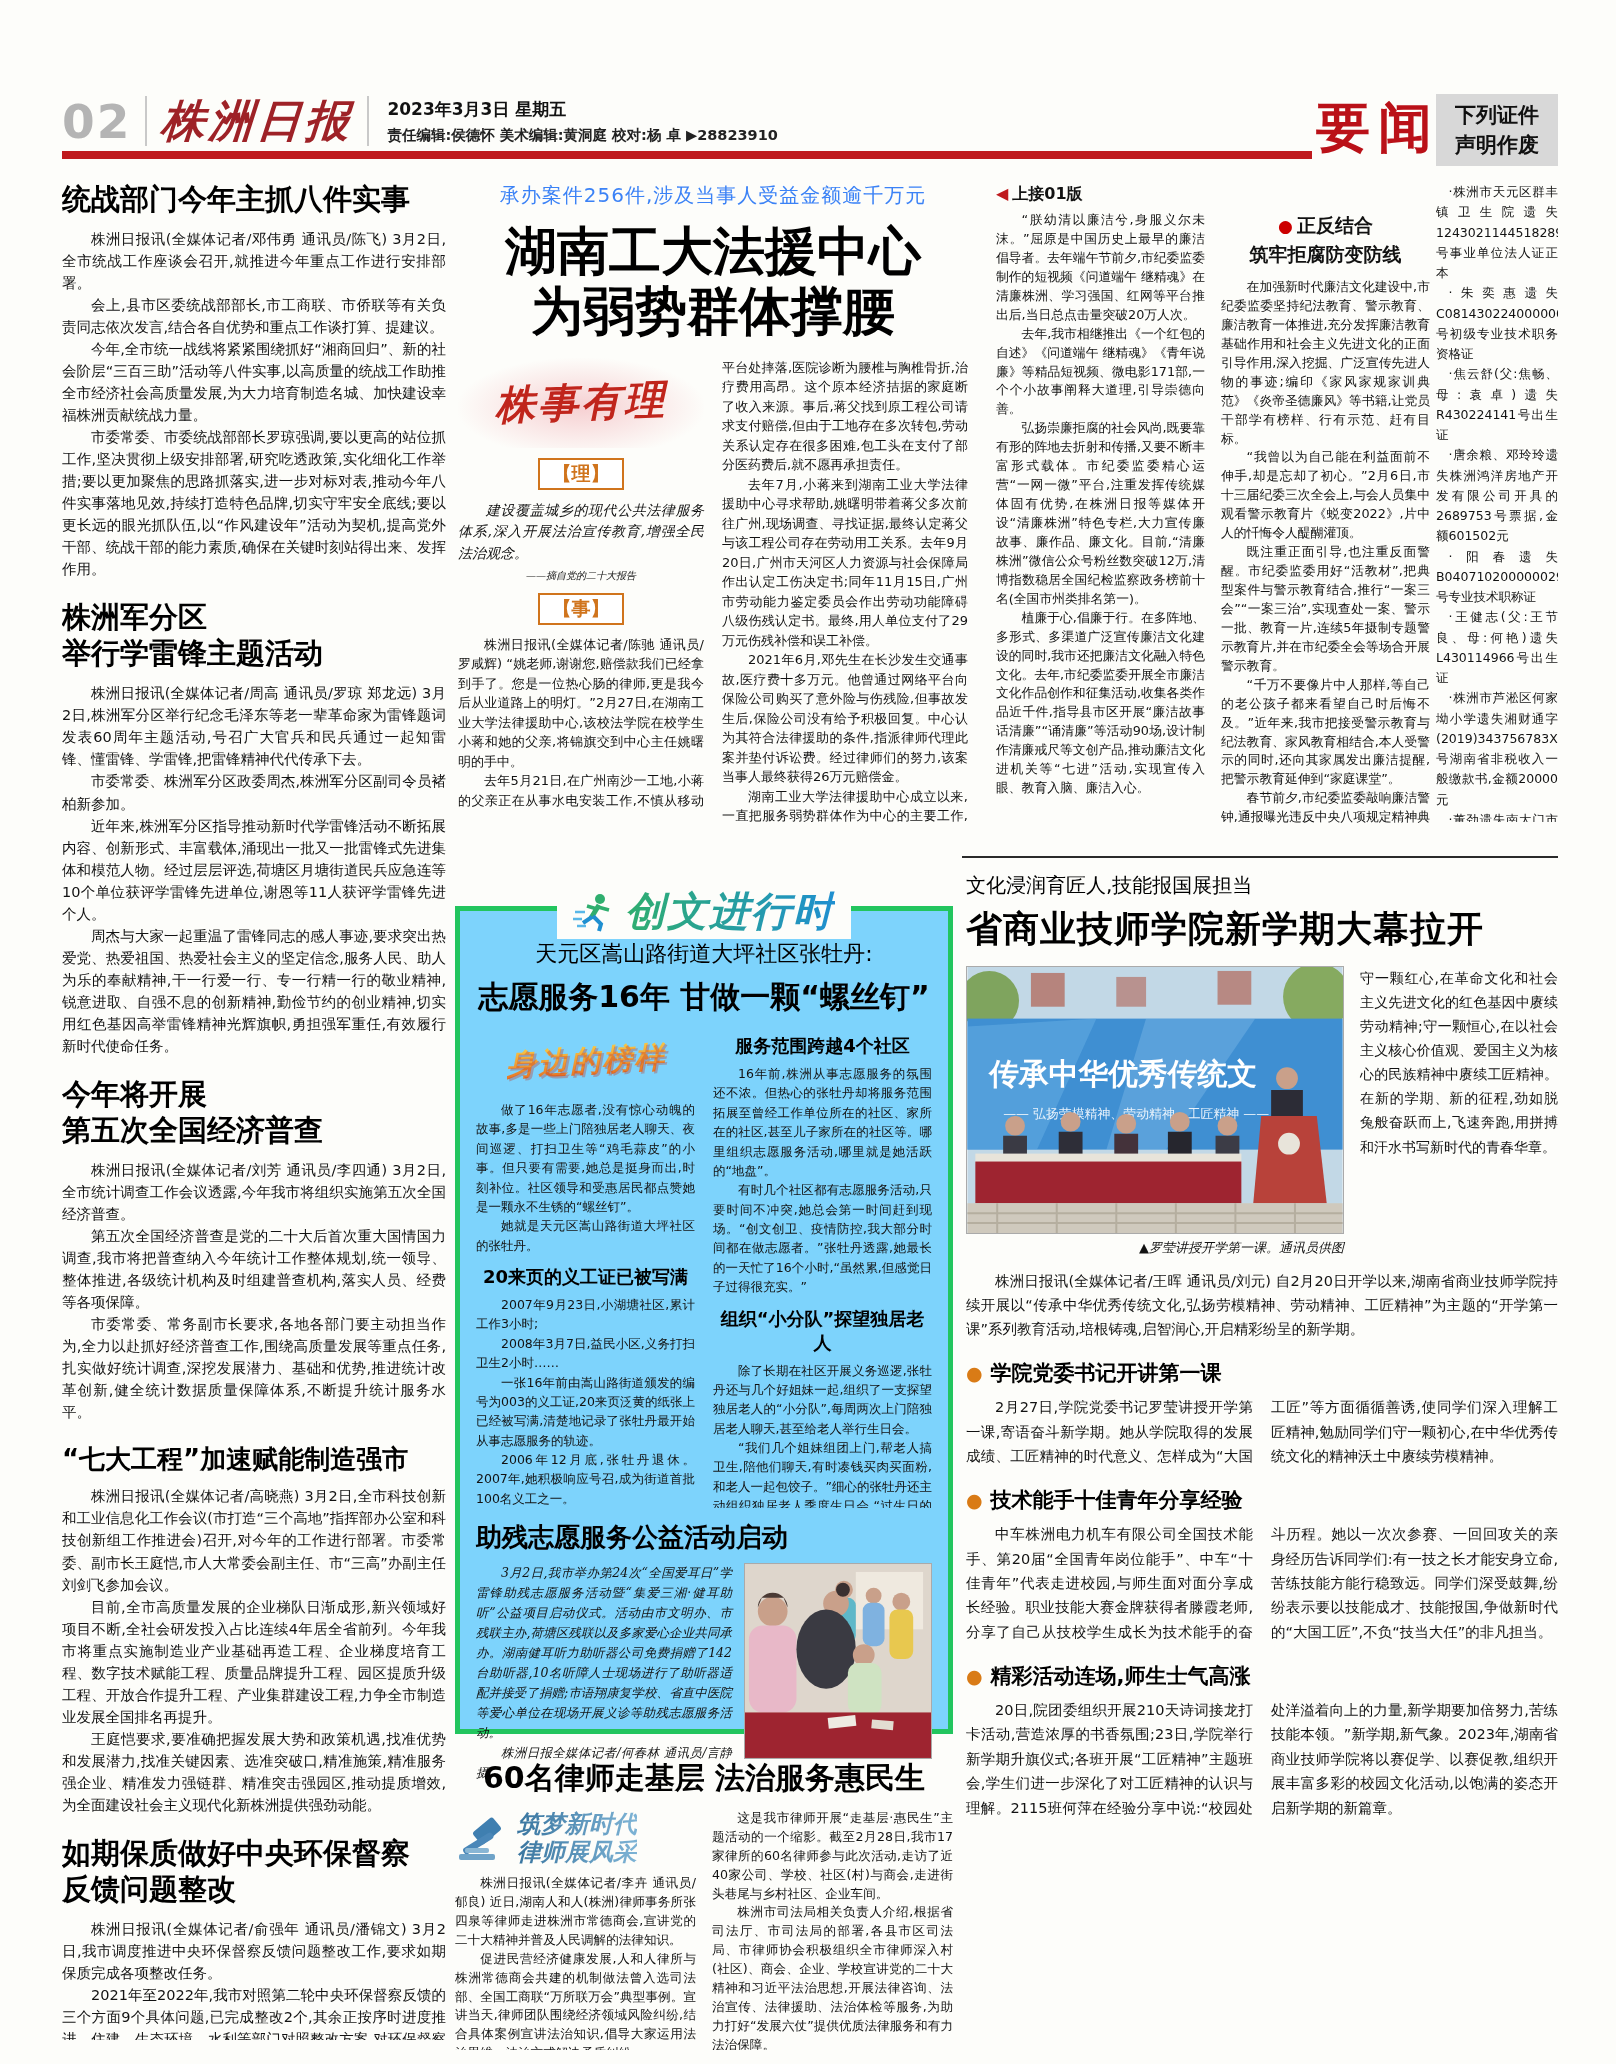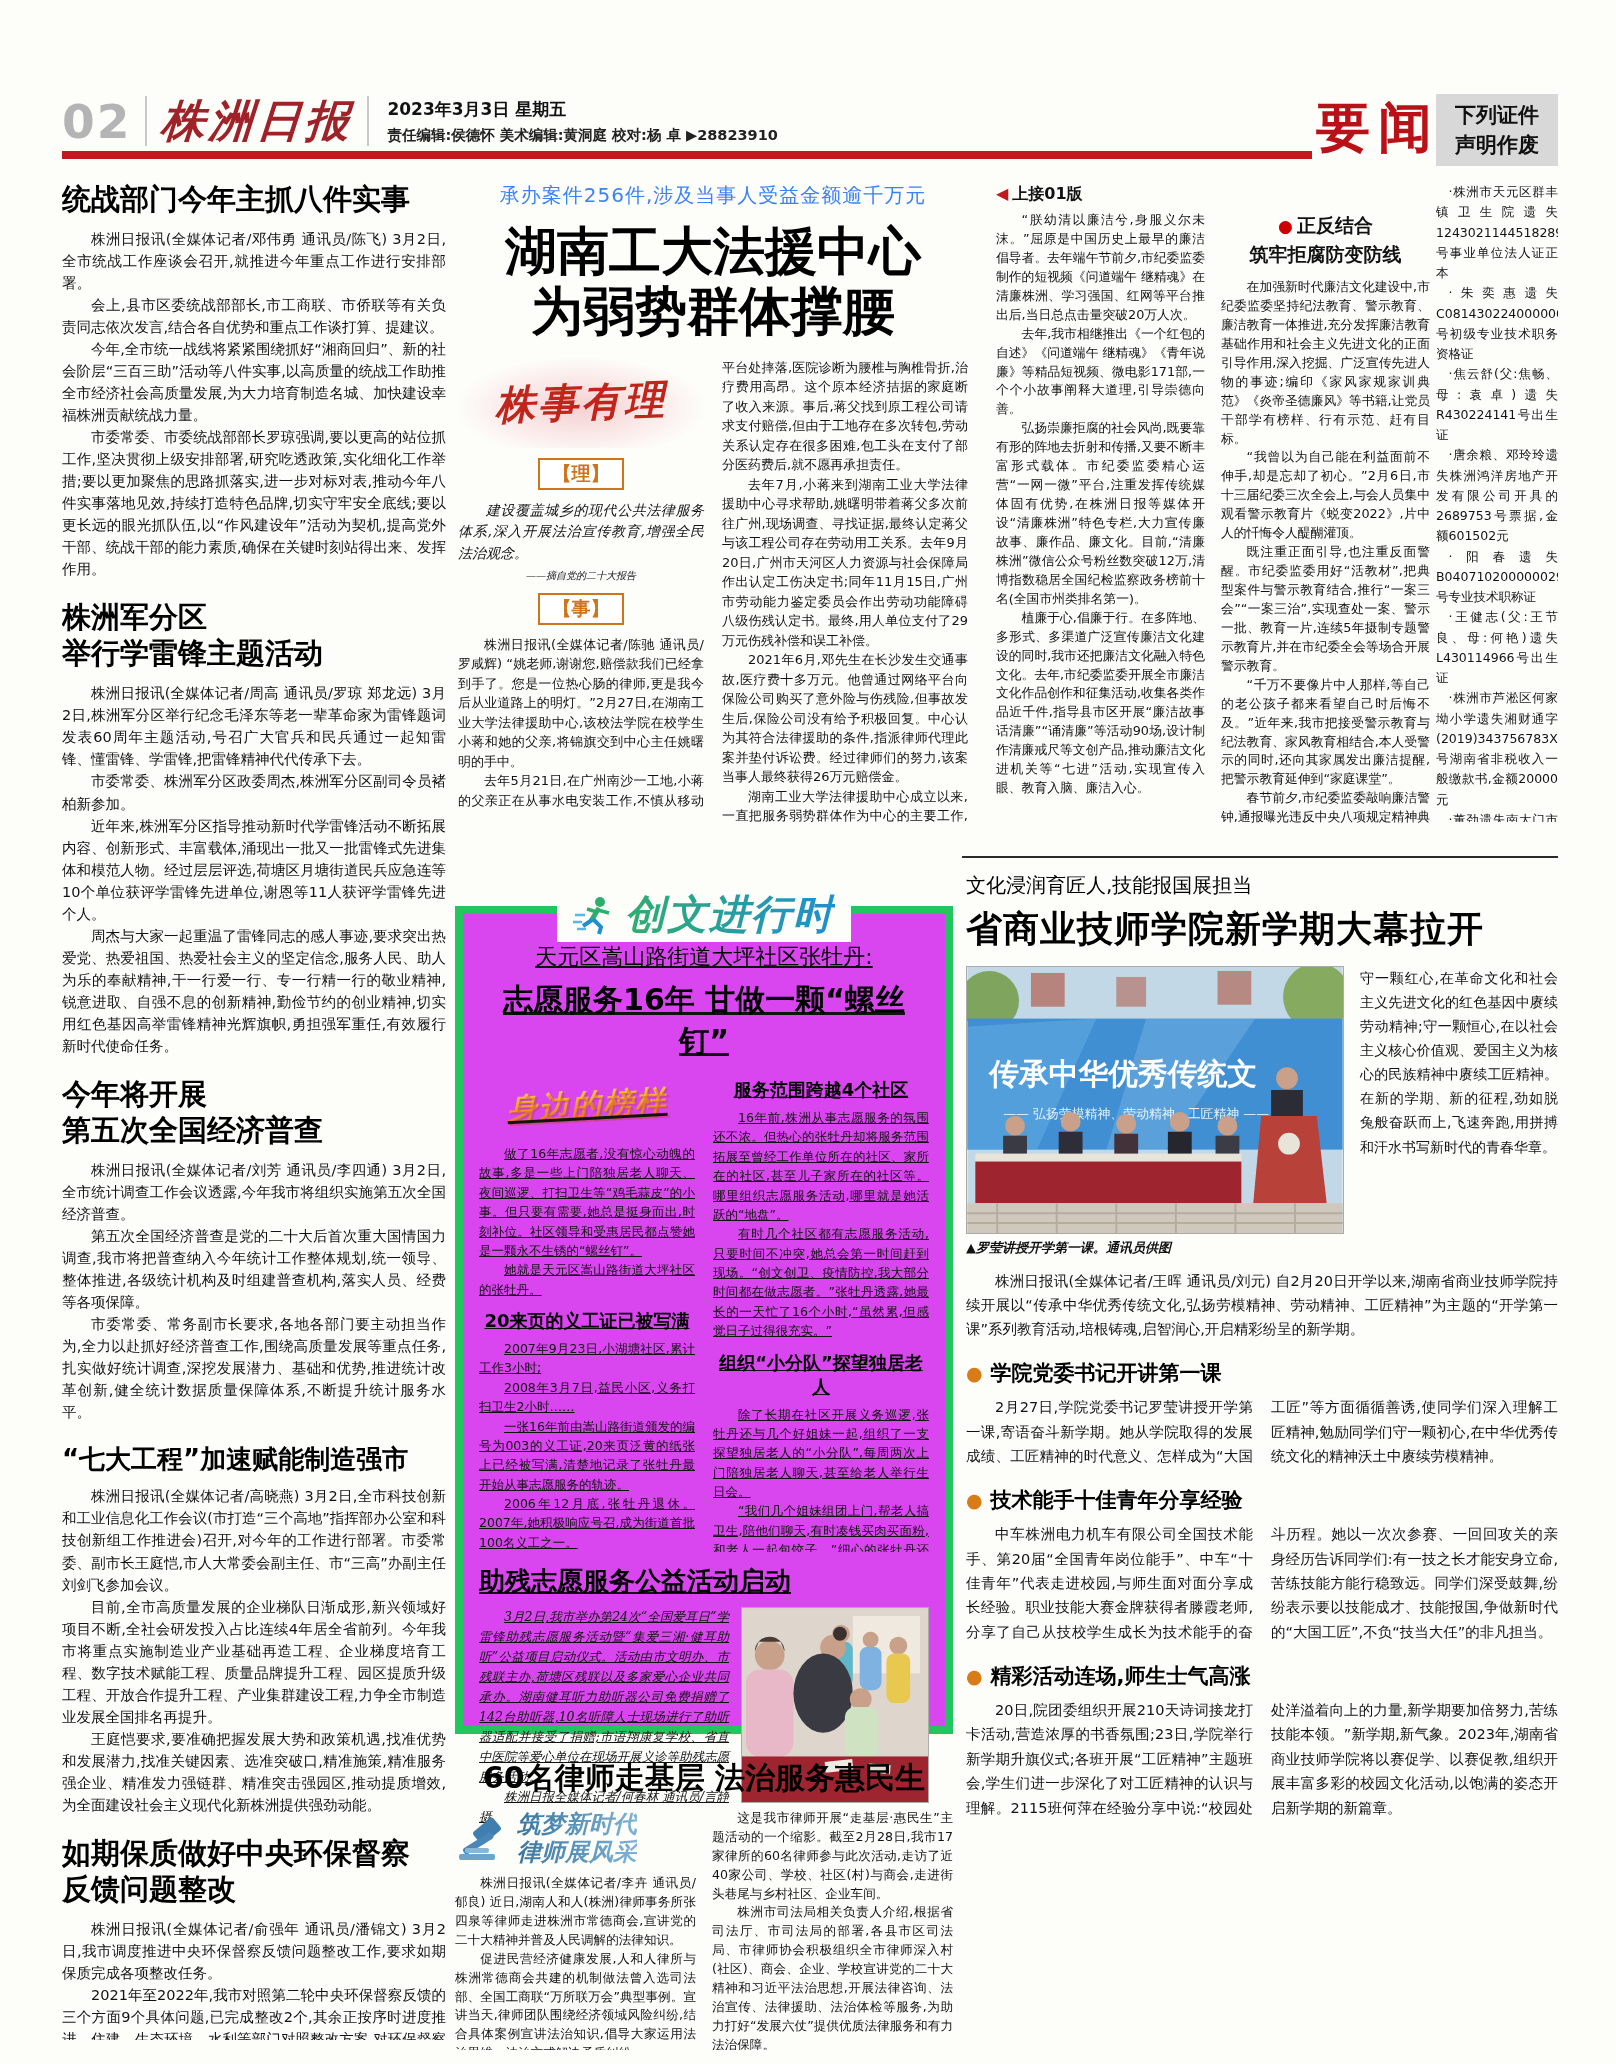--- a/index.html
+++ b/index.html
@@ -66,31 +66,31 @@
   
   .hline { position:absolute; left:962px; top:856px; width:596px; border-top:2px solid #2a2a2a; }
 
   
   .college { position:absolute; left:966px; top:872px; width:592px; height:1142px; overflow:hidden; }
   .college .kick { font-size:20px; margin-bottom:6px; color:#000; }
   .college .title { font-family:"DejaVu Serif",serif; font-size:36px; font-weight:900; letter-spacing:1px; color:#000; }
   .photorow { display:flex; gap:16px; margin-top:12px; }
   .photo1 { width:378px; }
   .photo1 svg { display:block; border:1px solid #aaa; }
-  .caption { font-size:13px; font-weight:700; margin-top:5px; font-family:"DejaVu Serif",serif; font-style:italic; }
+  .caption { font-size:13px; font-weight:400; text-align:right; margin-top:5px; font-family:"DejaVu Serif",serif; font-style:italic; }
   .strip { width:198px; font-size:14px; line-height:1.72; text-align:justify; }
   .college .lead { font-size:14.5px; line-height:1.66; margin-top:12px; }
   .secHead { display:flex; align-items:center; gap:8px; font-size:21px; font-weight:800; margin:18px 0 8px; color:#000; }
   .secHead .ob { color:#d97b16; font-size:19px; }
   .secBody { column-count:2; column-gap:18px; }
   .secBody .p { font-size:14.5px; line-height:1.68; }
 
   
   .cwbox { position:absolute; left:455px; top:906px; width:498px; height:828px;
-           border:8px solid #22c55e; padding:0 16px 12px; background:#d946ef;text-decoration:underline; }
+           border:5px solid #22c55e; padding:0 16px 12px; background:#7dd3fc; }
   .cwbanner { position:absolute; top:-27px; left:50%; transform:translateX(-50%);
               background:#fdfdfa; padding:0 16px; display:flex; align-items:center; gap:8px; white-space:nowrap; }
   .cwbanner .txt { font-size:40px; font-weight:900; font-style:italic; letter-spacing:2px;
                    background:linear-gradient(90deg,#2fae6e,#1f8fd0); -webkit-background-clip:text;
                    background-clip:text; color:transparent; }
   .cwkick { margin-top:28px; text-align:center; font-size:22px; color:#000; }
   .cwtitle { text-align:center; font-size:30px; font-weight:900; margin:8px 0 12px; color:#000; }
   .cwcols { display:flex; gap:18px; height:478px; overflow:hidden; }
   .cwc { flex:1; overflow:hidden; }
   .cwc .p { font-size:12.5px; line-height:1.55; }

